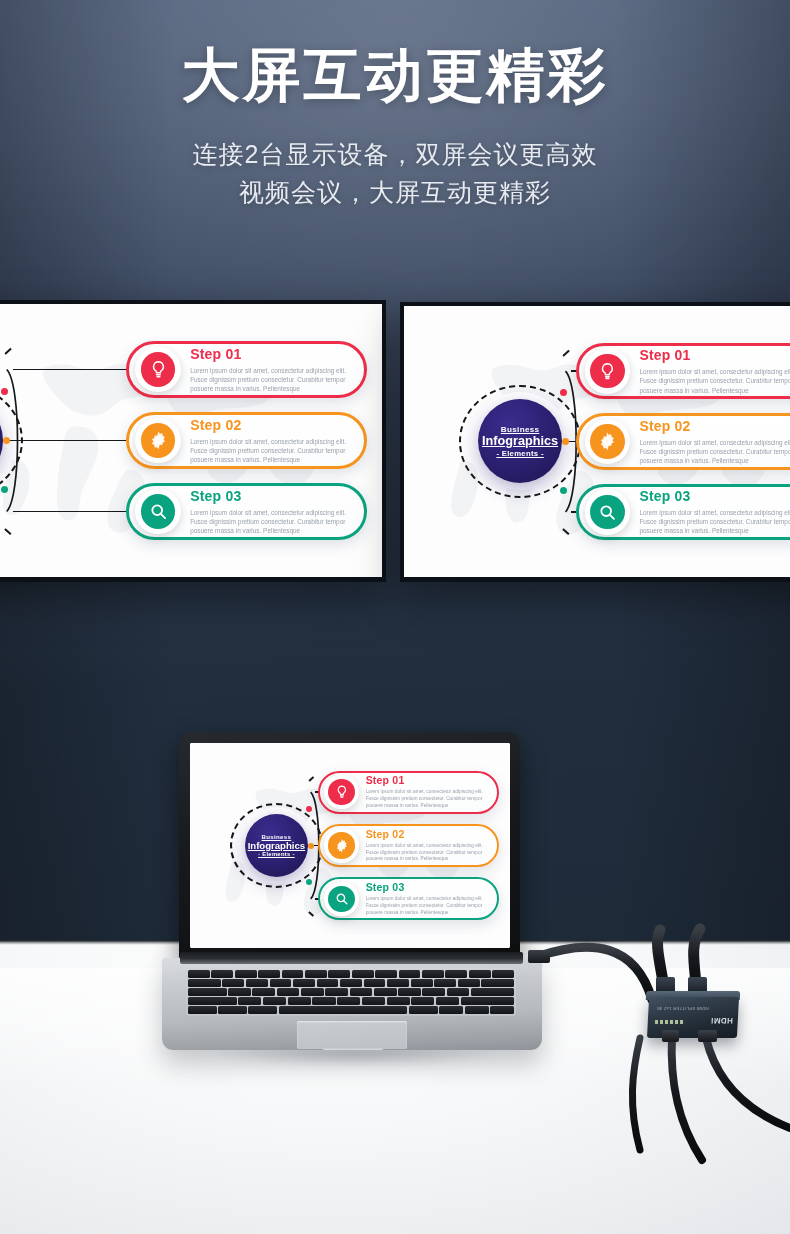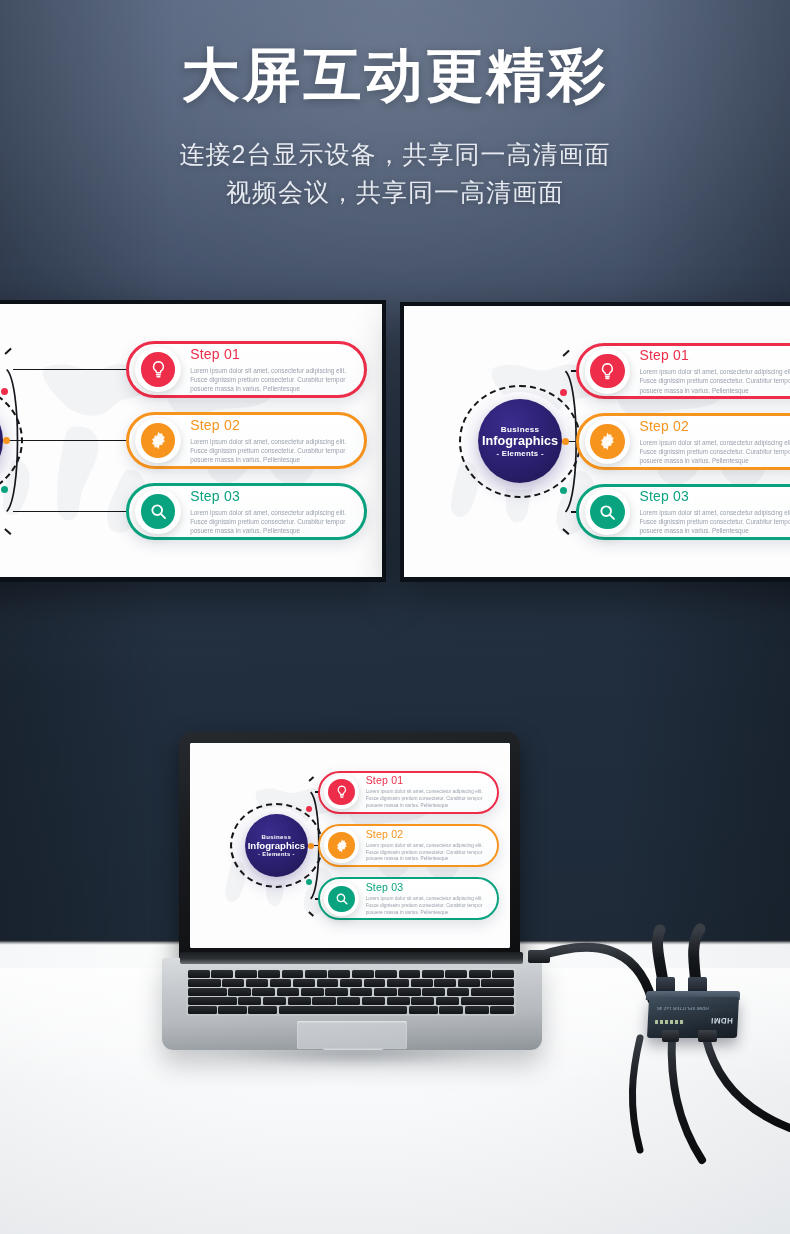--- a/index.html
+++ b/index.html
@@ -70,41 +70,41 @@
   }
   .hub-dash {
     position:absolute; border-radius:50%;
     border:2.4px dashed #161616;
   }
   .hub {
     position:absolute; border-radius:50%;
     background:radial-gradient(70% 70% at 38% 30%, #3a2d8e 0%, #2e2277 55%, #251b61 100%);
     box-shadow:0 6px 18px rgba(40,30,110,.34), 0 0 0 7px rgba(255,255,255,.92);
     display:flex; align-items:center; justify-content:center; flex-direction:column;
-    color:#fff; text-align:center; line-height:1.18;
+    color:#fff; text-align:center; line-height:1.18;text-decoration:underline;
   }
   .hub-l1 { font-weight:bold; letter-spacing:.3px; }
   .hub-l2 { font-weight:bold; letter-spacing:0px; }
   .hub-l3 { font-weight:bold; letter-spacing:.3px; }
 
   .pill {
     position:absolute; display:flex; align-items:center;
     background:linear-gradient(180deg,#ffffff,#fbfcfd);
     box-shadow:0 5px 14px rgba(25,35,60,.13);
   }
   .pill-icon {
     border-radius:50%; flex:0 0 auto; display:flex; align-items:center; justify-content:center;
     background:#fff; box-shadow:0 3px 9px rgba(0,0,0,.16);
   }
   .pill-icon i {
     border-radius:50%; display:flex; align-items:center; justify-content:center;
     color:#fff;
   }
   .pill-txt { padding-left:4%; overflow:hidden; }
-  .pill-title { font-weight:normal; letter-spacing:.2px; }
+  .pill-title { font-weight:bold; letter-spacing:.2px; }
   .pill-body { color:#9aa2ad; line-height:1.42; }
 
   .node { position:absolute; border-radius:50%; }
   .connector { position:absolute; background:#15181c; }
 
   
   .lap-lid {
     position:absolute; left:179px; top:732px; width:341px; height:228px;
     background:linear-gradient(170deg,#262a2e 0%,#17191c 45%,#0d0f11 100%);
     border-radius:13px 13px 4px 4px;
@@ -189,22 +189,22 @@
 <body>
 
 <div id="stage">
 
   <div class="wall"></div>
   <div class="wall-vig"></div>
 
   <div class="headline-wrap">
     <div class="headline">大屏互动更精彩</div>
     <div class="subline">
-      <div>连接2台显示设备，共享同一高清画面</div>
-      <div>视频会议，共享同一高清画面</div>
+      <div>连接2台显示设备，双屏会议更高效</div>
+      <div>视频会议，大屏互动更精彩</div>
     </div>
   </div>
 
   <div class="monitor mon-left">
     <div class="mon-screen">
       <div class="info">
           <div class="worldmap"><svg viewBox="0 0 400 240" width="100%" height="100%" preserveAspectRatio="xMidYMid meet">
               <g fill="#e9ebee">
                 <path d="M62 52c10-6 22-9 34-7 9 2 18 6 27 5 8-1 15-6 23-6 7 0 13 4 19 7 5 3 11 5 13 11 1 6-4 11-9 13-7 3-15 3-22 6-6 3-10 9-16 12-8 4-18 3-26 0-9-3-16-10-22-17-5-6-11-12-13-20-1-3 .3-6 2-8Z"></path>
                 <path d="M96 108c6-3 13-2 19 0 6 3 9 9 10 15 1 9-2 18-6 26-4 9-9 17-11 26-2 7-1 15-5 21-3 5-10 6-14 2-5-5-5-13-5-20 0-14 1-28 4-41 2-11 3-23 8-29Z"></path>

